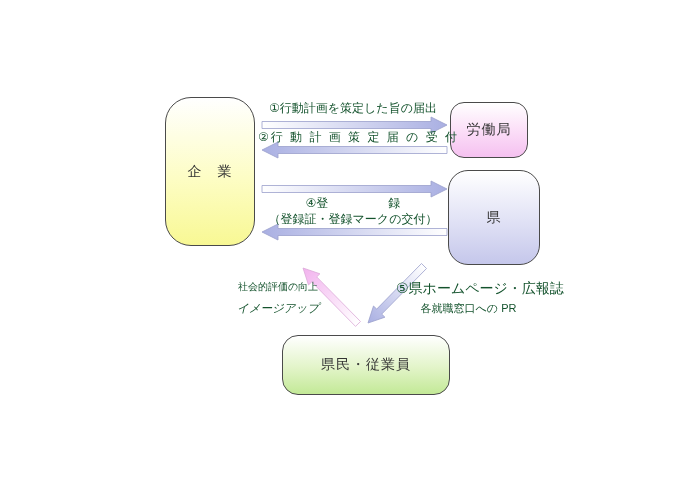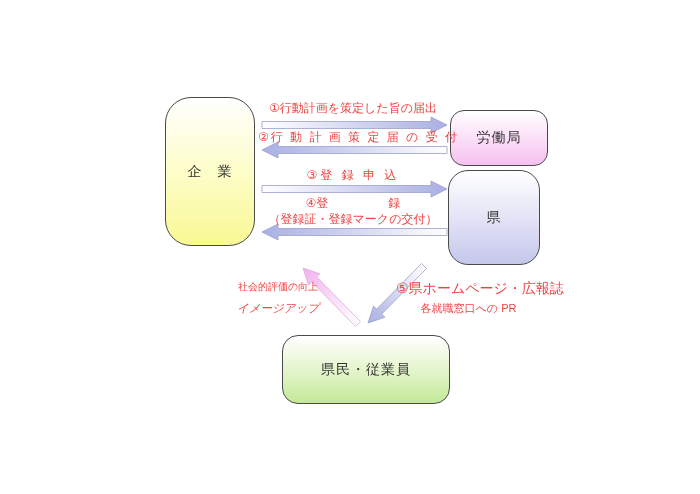--- a/index.html
+++ b/index.html
@@ -10,35 +10,34 @@
   .node{
     position:absolute;display:flex;align-items:center;justify-content:center;
     border:1px solid #4a4a4a;box-sizing:border-box;
     font-size:14px;letter-spacing:1px;color:#333333;
   }
   .node-company{
     left:165px;top:97px;width:90px;height:149px;border-radius:26px;
     background:linear-gradient(180deg,#ffffff 0%,#fdfdc4 55%,#f8f894 100%);
   }
   .node-labor{
-    left:450px;top:102px;width:98px;height:56px;border-radius:14px;
+    left:450px;top:102px;width:78px;height:56px;border-radius:14px;
     background:linear-gradient(180deg,#ffffff 0%,#fbdcf7 55%,#f5c1f0 100%);
-    margin-top:8px;
   }
   .node-pref{
     left:448px;top:170px;width:92px;height:95px;border-radius:20px;
     background:linear-gradient(180deg,#ffffff 0%,#e0e1f5 55%,#c5c7eb 100%);
   }
   .node-citizens{
-    left:282px;top:335px;width:168px;height:69px;border-radius:16px;
+    left:282px;top:335px;width:168px;height:60px;border-radius:16px;
     background:linear-gradient(180deg,#ffffff 0%,#e2f4c8 55%,#c3e997 100%);
   }
   .flow-label{
     position:absolute;text-align:center;font-size:12px;line-height:14px;
-    color:#ef4444;white-space:nowrap;
+    color:#14532d;white-space:nowrap;
   }
   .lbl-1{left:258px;top:101px;width:190px;}
   .lbl-2{left:258px;top:130px;width:190px;letter-spacing:2px;}
   .lbl-3{left:258px;top:168px;width:190px;letter-spacing:3px;}
   .lbl-4a{left:258px;top:196px;width:190px;text-align:center;}
   .lbl-4b{left:258px;top:212px;width:190px;}
   .lbl-benefit1{left:222px;top:280px;width:112px;font-size:10px;}
   .lbl-benefit2{left:222px;top:301px;width:112px;font-size:11.5px;font-style:italic;}
   .lbl-pr1{left:396px;top:281px;width:145px;font-size:14px;}
   .lbl-pr2{left:396px;top:301px;width:145px;font-size:11px;}
@@ -93,21 +92,20 @@
   <div class="node node-pref">
     <span>県</span>
   </div>
 
   <div class="node node-citizens">
     <span>県民・従業員</span>
   </div>
 
   <div class="flow-label lbl-1">①行動計画を策定した旨の届出</div>
   <div class="flow-label lbl-2">②行 動 計 画 策 定 届 の 受 付</div>
-  <div class="flow-label lbl-3">③登 録 申 込</div>
   <div class="flow-label lbl-4a">④登　　　　　録</div>
   <div class="flow-label lbl-4b">（登録証・登録マークの交付）</div>
 
   <div class="flow-label lbl-benefit1">社会的評価の向上</div>
   <div class="flow-label lbl-benefit2">イメージアップ</div>
 
   <div class="flow-label lbl-pr1">⑤県ホームページ・広報誌</div>
   <div class="flow-label lbl-pr2">各就職窓口への PR</div>
 
 </div>

